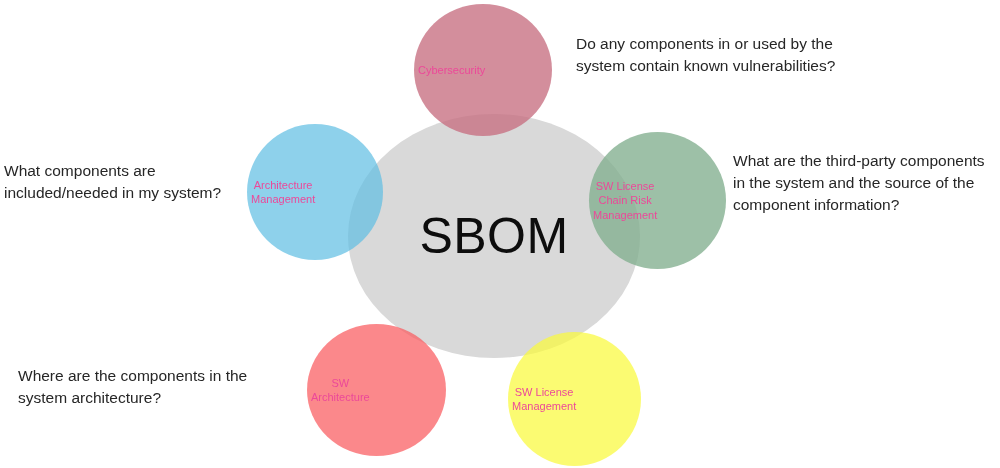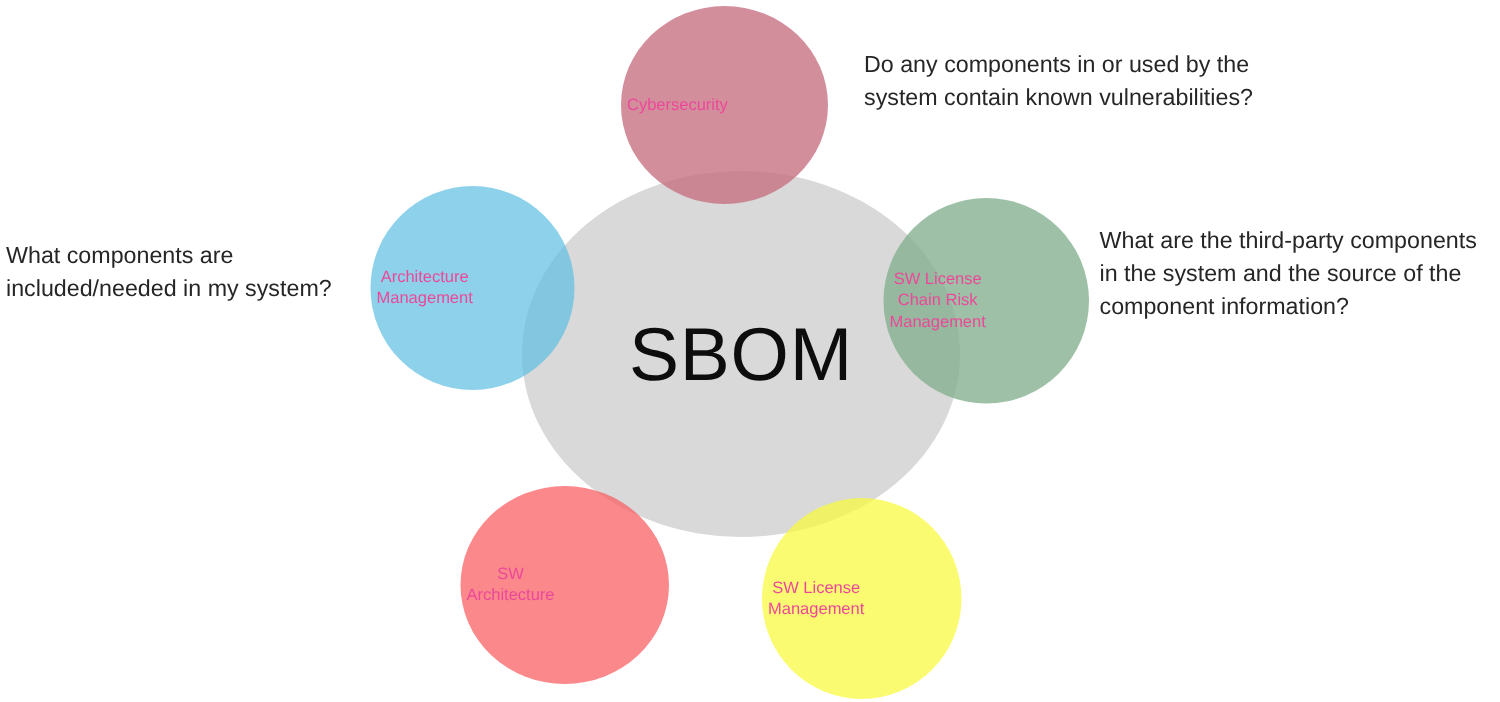--- a/index.html
+++ b/index.html
@@ -116,14 +116,16 @@
 Management</span>
   </div>
 
   <div class="callout callout-cyber">Do any components in or used by the
 system contain known vulnerabilities?</div>
   <div class="callout callout-config">What components are
 included/needed in my system?</div>
   <div class="callout callout-supply">What are the third-party components
 in the system and the source of the
 component information?</div>
+  <div class="callout callout-arch">Where are the components in the
+system architecture?</div>
 
 </div>
 
 </body></html>

